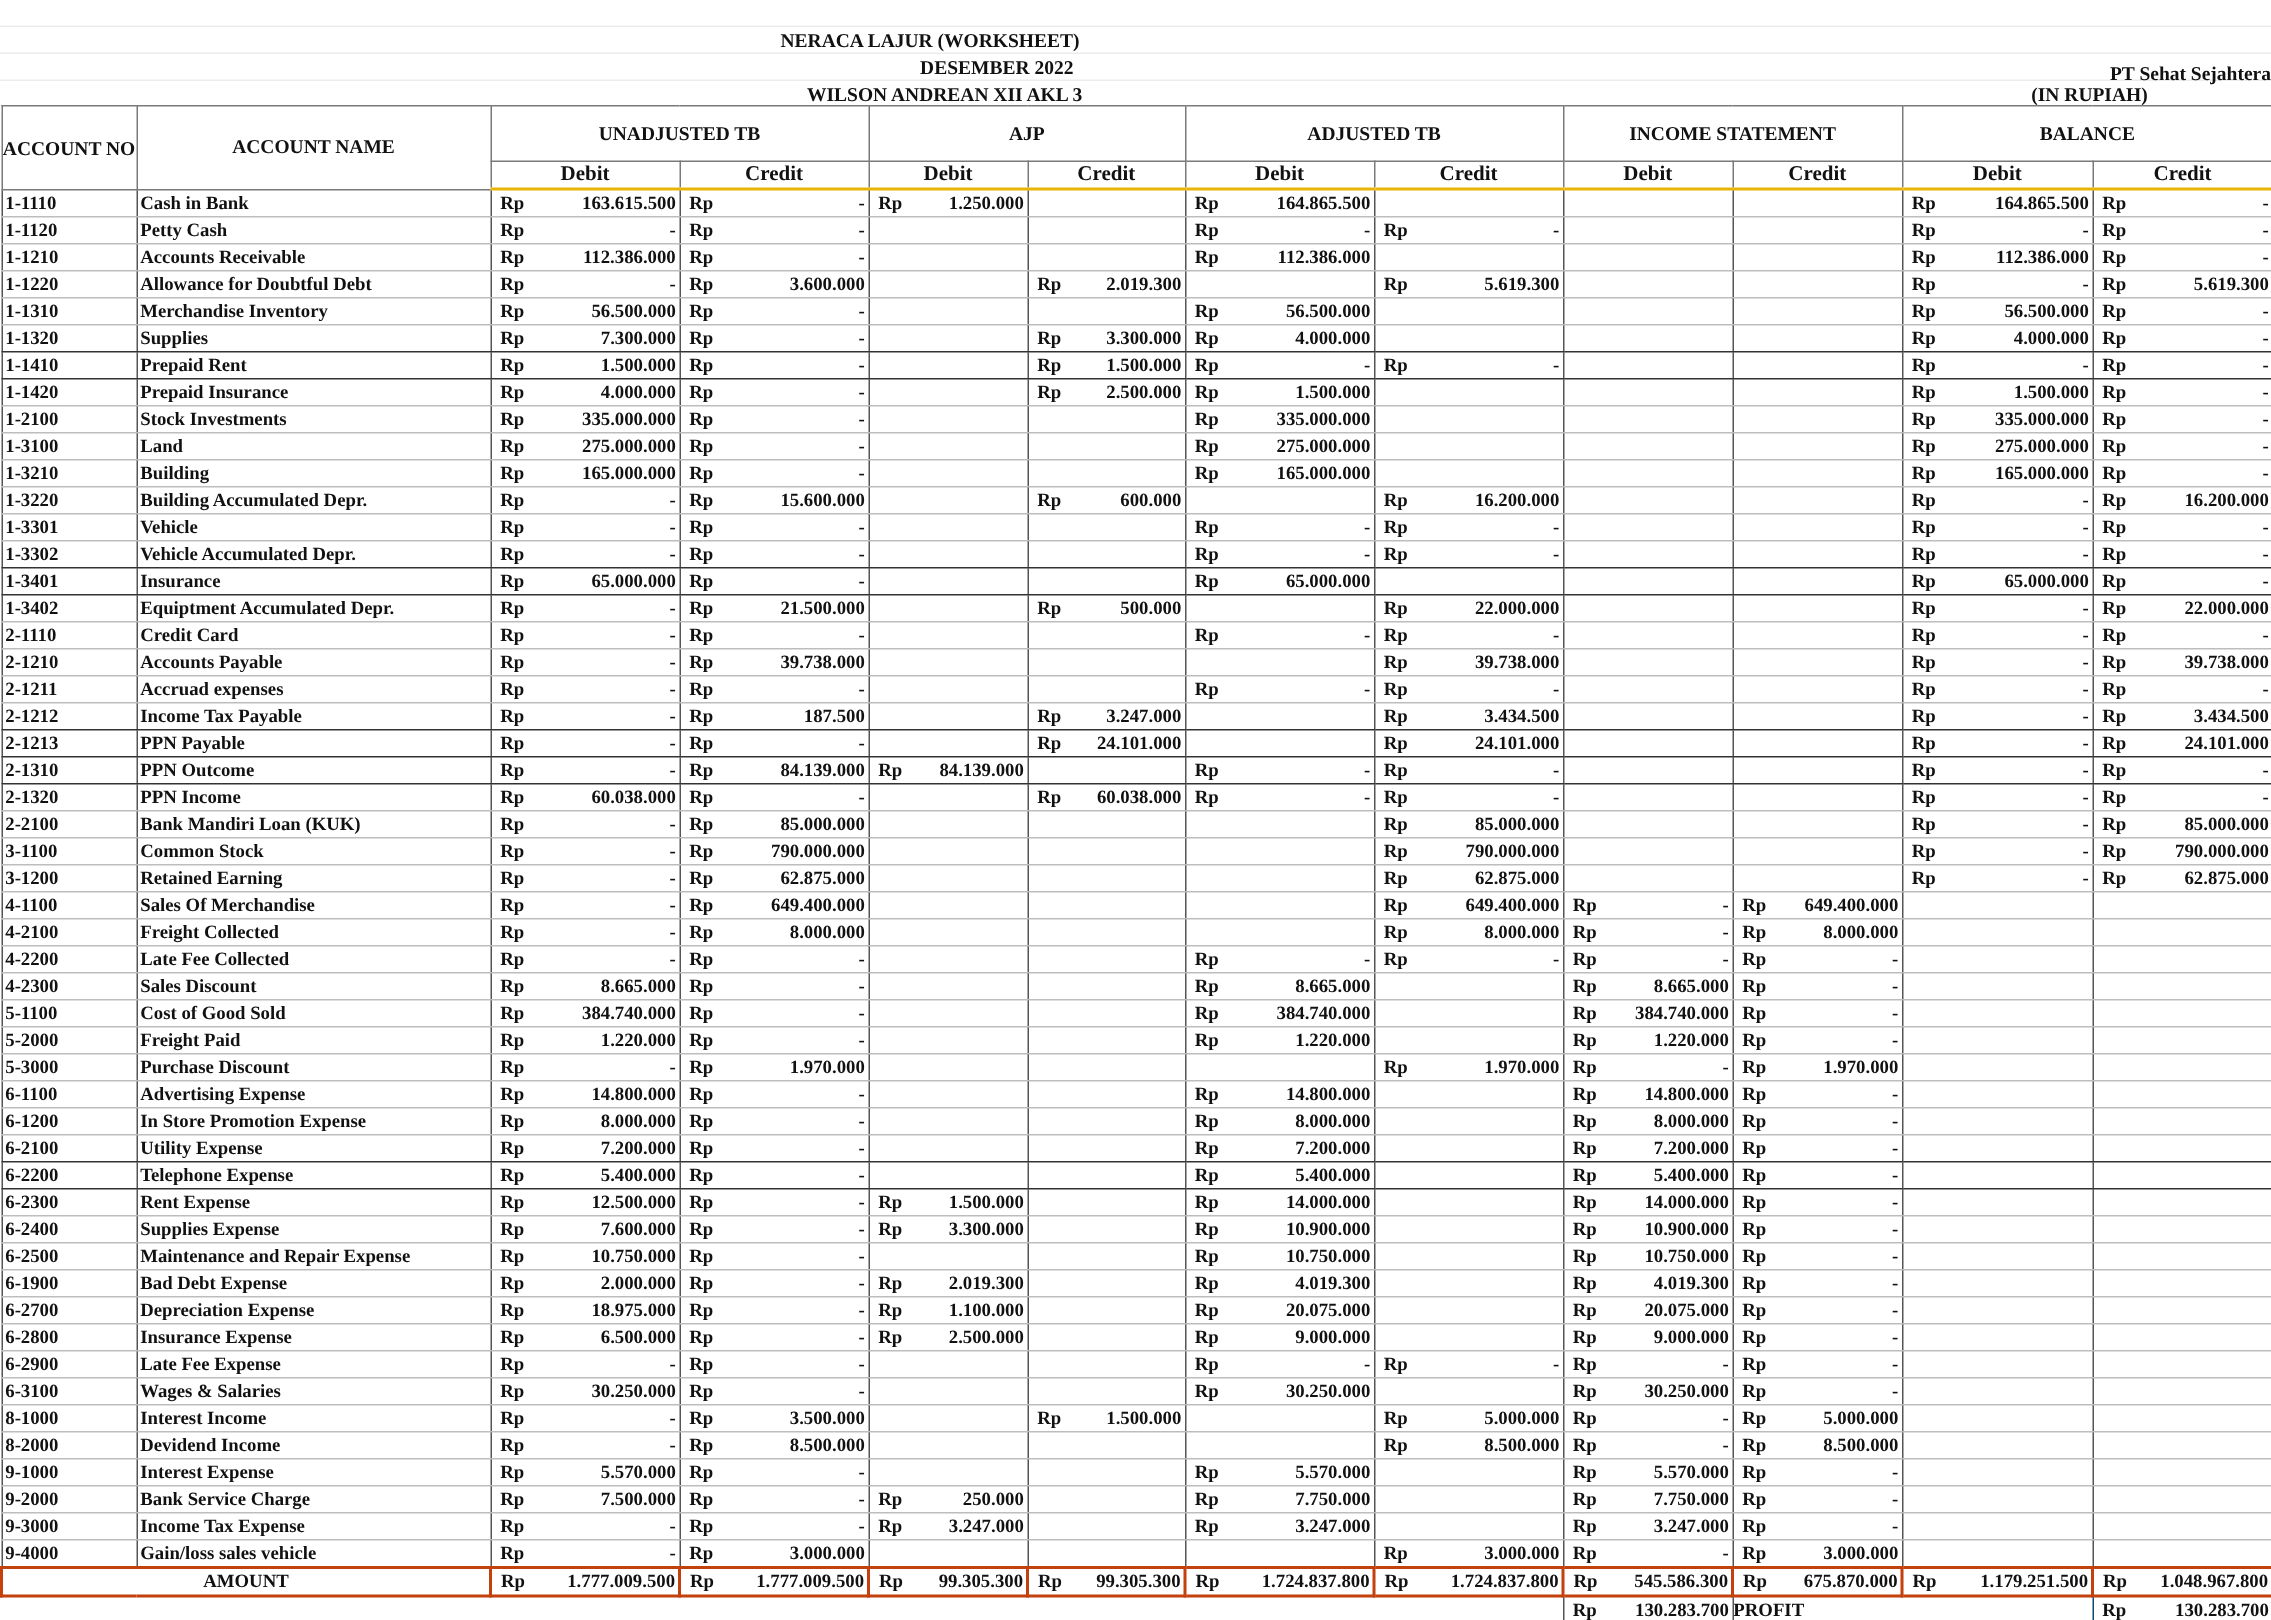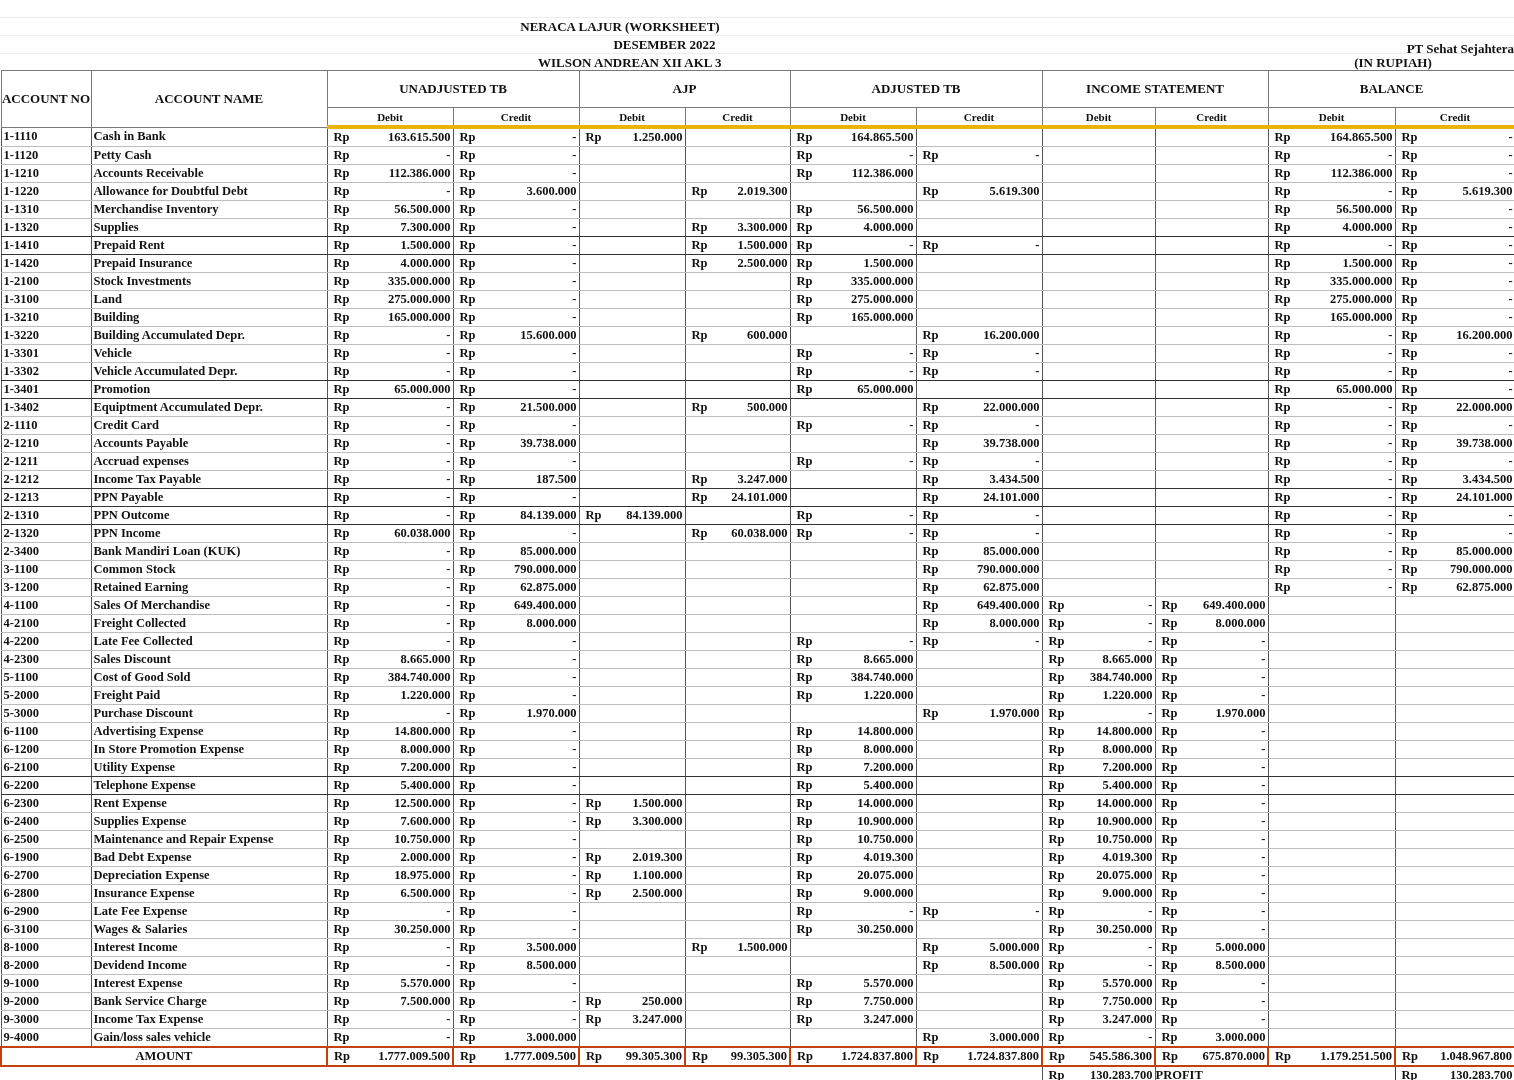--- a/index.html
+++ b/index.html
@@ -11,21 +11,21 @@
   .t2 { left:0; width:1240px; text-align:center; top:19px; }
   .t3 { left:0; width:1329px; text-align:center; top:37px; }
   .t4 { left:538px; top:55px;font-family:Liberation Serif, serif; }
   .t5 { left:1267px; width:252px; text-align:center; top:55px; }
   .gridline { position:absolute; left:0; width:1514px; height:1px; background:#ececec; }
 
   table.ws { position:absolute; left:0; top:70px; border-collapse:collapse; table-layout:fixed; width:1514px; }
   table.ws td, table.ws th { padding:0; font-size:12.5px; font-weight:bold; overflow:hidden; white-space:nowrap; }
   table.ws th { border:1px solid #7a7a7a; text-align:center; }
   tr.h1 th { height:36px; font-size:13px; }
-  tr.h2 th { height:17px; border-bottom:4px solid #eab308; font-size:11px; }
+  tr.h2 th { height:17px; border-bottom:2px solid #eab308; font-size:14px; }
   tr.row td { height:17px; border-left:1px solid #555; border-right:1px solid #555; border-bottom:1px solid #bdbdbd; line-height:17px; }
   tr.row.dark td { border-bottom:1px solid #333; }
   td.acct { padding-left:2px !important; }
   td.name { padding-left:2px !important; }
   .amt { display:flex; justify-content:space-between; padding:0 2px 0 6px; }
   .amt .rp { }
   .amt .val { text-align:right; }
   tr.total td { height:17px; border:2px solid #c2410c; line-height:17px; }
   tr.total td.amtlabel { text-align:center; }
   tr.profit td { height:17px; line-height:17px; border-bottom:1px solid #bdbdbd; }
@@ -676,21 +676,21 @@
         </td>
         <td>
           <div class="amt">
             <span class="rp">Rp</span>
             <span class="val">-</span>
           </div>
         </td>
       </tr>
       <tr class="row dark">
         <td class="acct">1-3401</td>
-        <td class="name">Promotion</td>
+        <td class="name">Insurance</td>
         <td>
           <div class="amt">
             <span class="rp">Rp</span>
             <span class="val">65.000.000</span>
           </div>
         </td>
         <td>
           <div class="amt">
             <span class="rp">Rp</span>
             <span class="val">-</span>
@@ -1071,21 +1071,21 @@
           </div>
         </td>
         <td>
           <div class="amt">
             <span class="rp">Rp</span>
             <span class="val">-</span>
           </div>
         </td>
       </tr>
       <tr class="row">
-        <td class="acct">2-3400</td>
+        <td class="acct">2-2100</td>
         <td class="name">Bank Mandiri Loan (KUK)</td>
         <td>
           <div class="amt">
             <span class="rp">Rp</span>
             <span class="val">-</span>
           </div>
         </td>
         <td>
           <div class="amt">
             <span class="rp">Rp</span>

